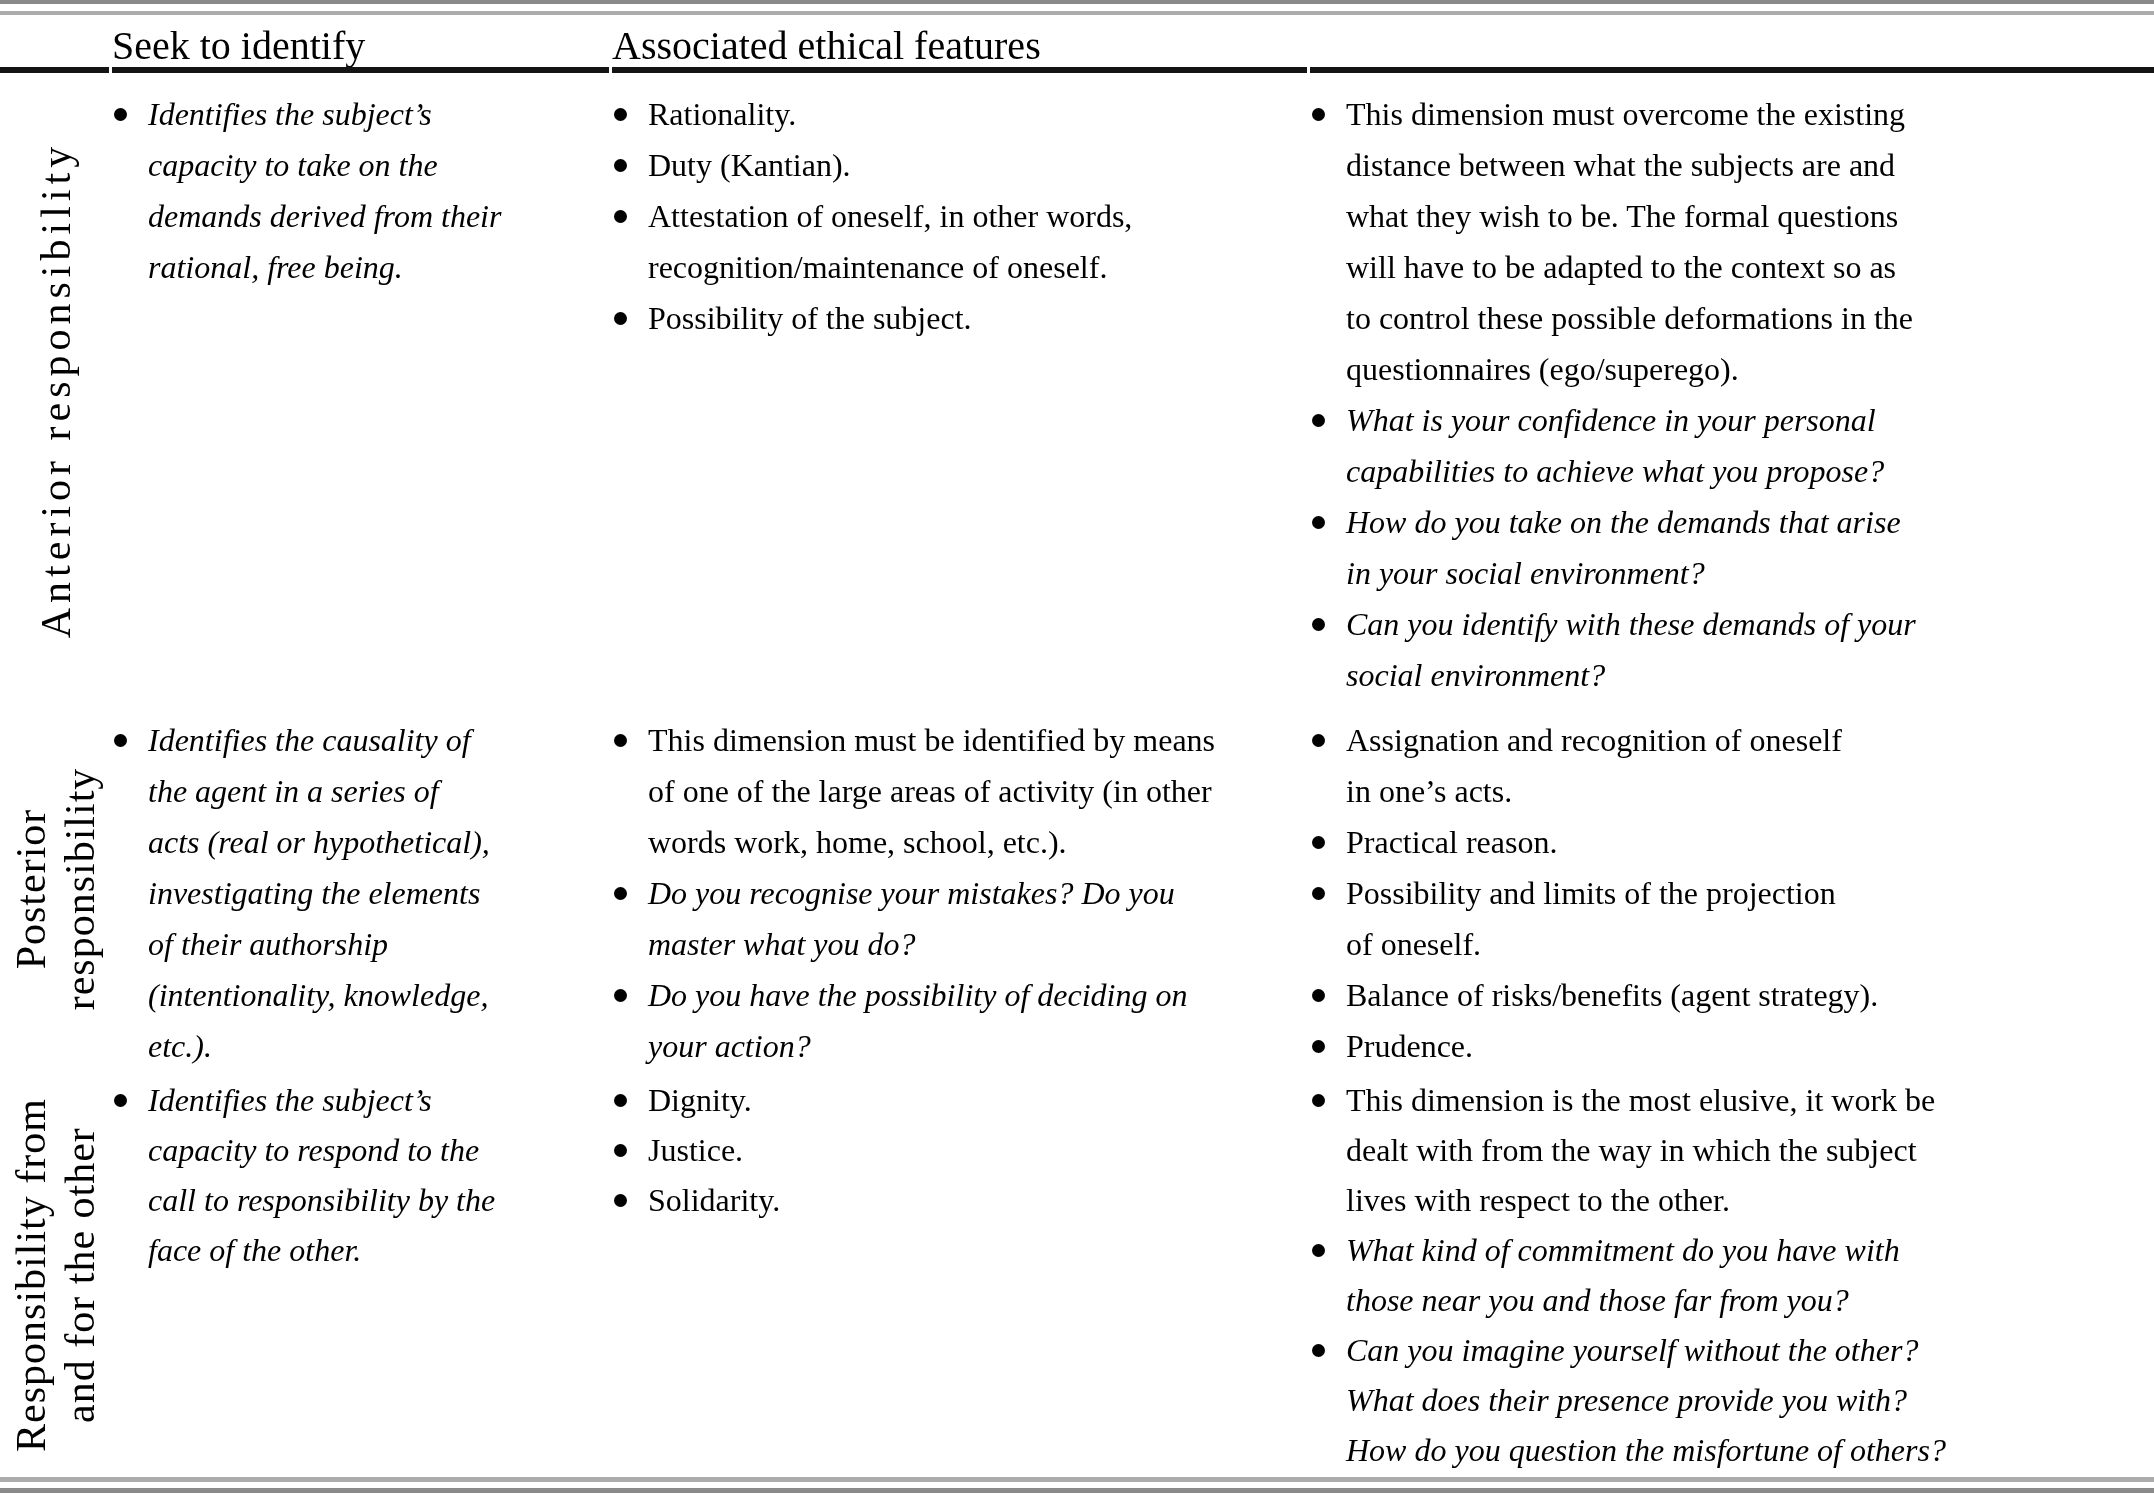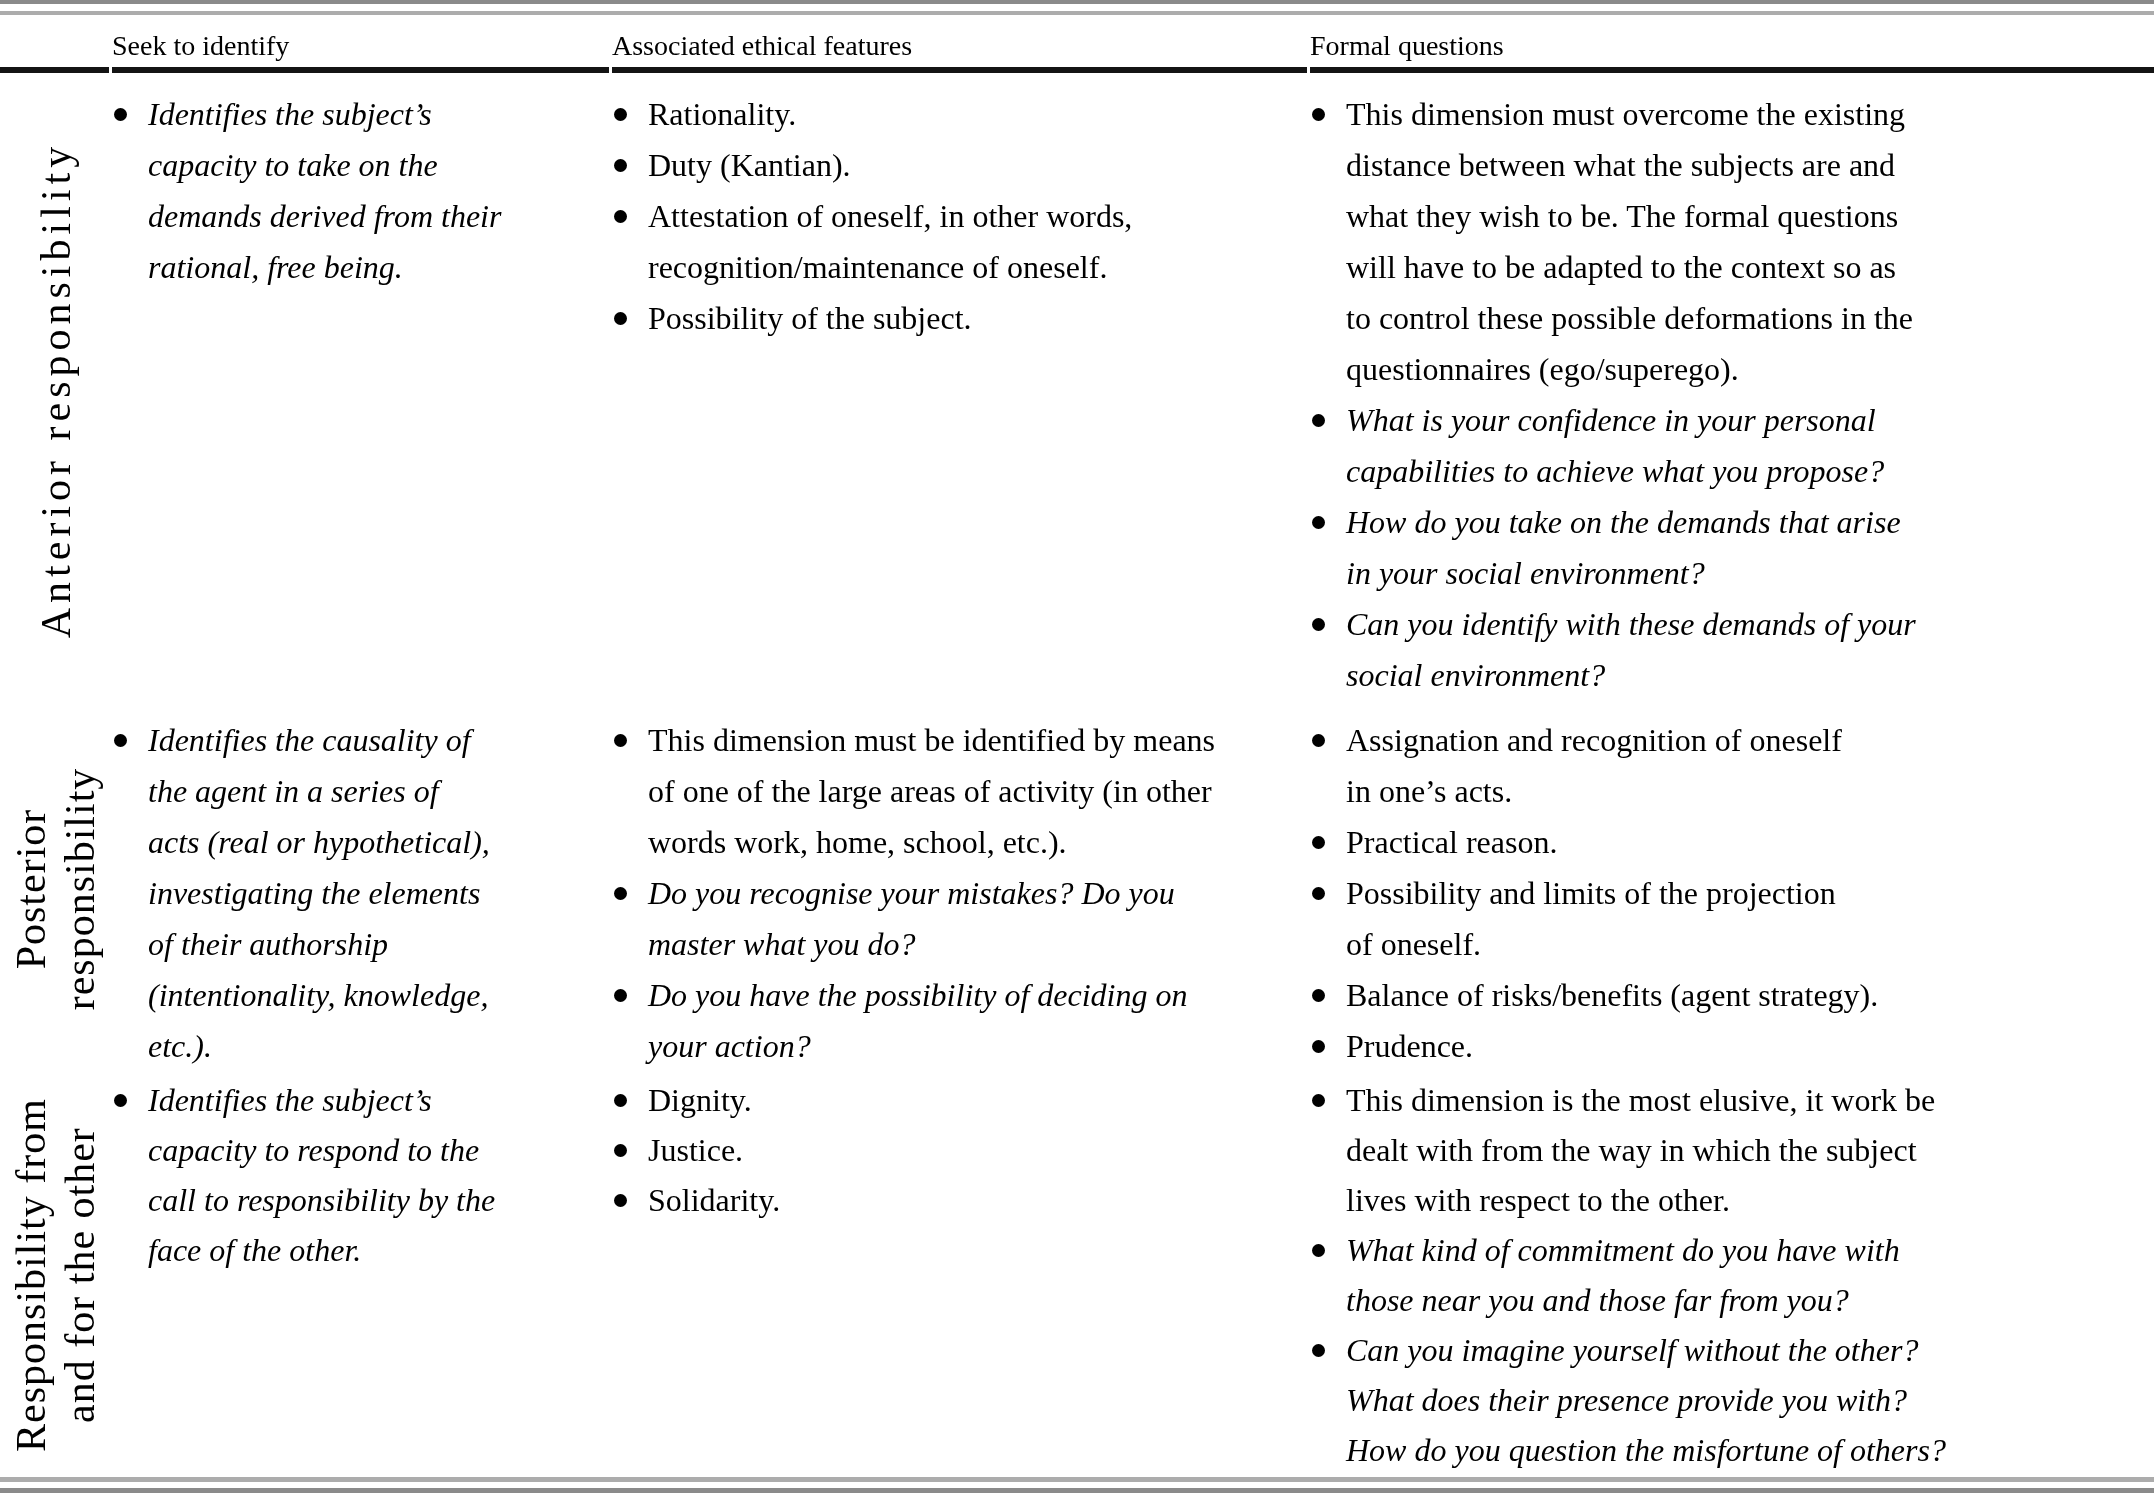--- a/index.html
+++ b/index.html
@@ -22,21 +22,21 @@
 
   
   .headrule { position: absolute; top: 67px; left: 0; right: 0; height: 6px; display: flex; gap: 3px; }
   .headrule .seg { height: 100%; background: var(--rule-black, #141414); }
   .seg-1 { width: 109px; } .seg-2 { width: 497px; } .seg-3 { width: 695px; } .seg-4 { flex: 1; }
 
   
   .grid4 { display: grid; grid-template-columns: 112px 500px 698px 1fr; }
 
   .thead { position: absolute; top: 24px; left: 0; right: 0; }
-  .th { font-size: 28px; line-height: 44px; white-space: pre; }
+  .th { font-size: 40px; line-height: 44px; white-space: pre; }
 
   .trow { position: absolute; left: 0; right: 0; }
   .row-anterior  { top: 75px;   height: 630px; }
   .row-posterior { top: 705px;  height: 368px; }
   .row-other     { top: 1073px; height: 404px; }
 
   .td { overflow: visible; }
   .row-anterior  .td { padding-top: 14px; }
   .row-posterior .td { padding-top: 10px; }
   .row-other     .td { padding-top: 2px;  }
@@ -73,21 +73,20 @@
 
 <div class="page">
 
   <div class="hrule rule-top-outer"></div>
   <div class="hrule rule-top-inner"></div>
 
   <div class="thead grid4">
     <div class="gutter"></div>
     <div class="th">Seek to identify</div>
     <div class="th">Associated ethical features</div>
-    <div class="th">Formal questions</div>
   </div>
 
   <div class="headrule">
     <span class="seg seg-1"></span>
     <span class="seg seg-2"></span>
     <span class="seg seg-3"></span>
     <span class="seg seg-4"></span>
   </div>
 
   <div class="trow grid4 row-anterior">

